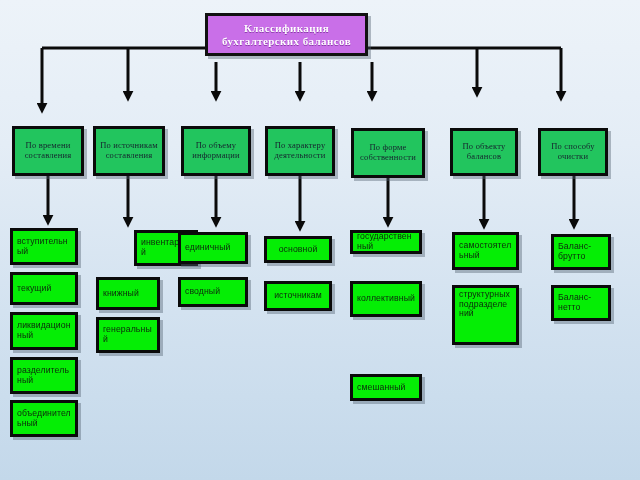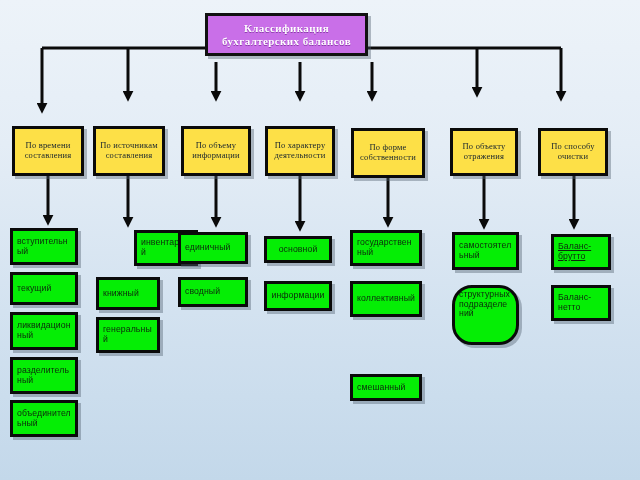--- a/index.html
+++ b/index.html
@@ -35,21 +35,21 @@
     font-family:"Liberation Serif",serif;
     font-weight:bold;
     font-size:11px;
     letter-spacing:.4px;
     text-shadow:0 1px 0 rgba(90,20,120,.55);
     padding:2px 6px;
   }
 
   
   .cat-box{
-    background:#fde047;
+    background:#22c55e;
     color:#16232e;
     font-family:"Liberation Serif",serif;
     font-size:8.5px;
     letter-spacing:.2px;
     padding:2px 3px;
   }
 
   
   .leaf-box{
     background:#05ee05;
@@ -112,21 +112,21 @@
   <div class="box cat-box" style="left:181px;top:126px;width:70px;height:50px;">
     <span>По объему информации</span>
   </div>
   <div class="box cat-box" style="left:265px;top:126px;width:70px;height:50px;">
     <span>По характеру деятельности</span>
   </div>
   <div class="box cat-box" style="left:351px;top:128px;width:74px;height:50px;">
     <span>По форме собственности</span>
   </div>
   <div class="box cat-box" style="left:450px;top:128px;width:68px;height:48px;">
-    <span>По объекту отражения</span>
+    <span>По объекту балансов</span>
   </div>
   <div class="box cat-box" style="left:538px;top:128px;width:70px;height:48px;">
     <span>По способу очистки</span>
   </div>
 
   <div class="box leaf-box" style="left:10px;top:228px;width:68px;height:37px;">
     <span>вступительный</span>
   </div>
   <div class="box leaf-box" style="left:10px;top:272px;width:68px;height:33px;">
     <span>текущий</span>
@@ -155,40 +155,40 @@
     <span>единичный</span>
   </div>
   <div class="box leaf-box" style="left:178px;top:277px;width:70px;height:30px;">
     <span>сводный</span>
   </div>
 
   <div class="box leaf-box center" style="left:264px;top:236px;width:68px;height:27px;">
     <span>основной</span>
   </div>
   <div class="box leaf-box center" style="left:264px;top:281px;width:68px;height:30px;">
-    <span>информации</span>
+    <span>источникам</span>
   </div>
 
-  <div class="box leaf-box" style="left:350px;top:230px;width:72px;height:36px;">
+  <div class="box leaf-box" style="left:350px;top:230px;width:72px;height:24px;">
     <span>государственный</span>
   </div>
   <div class="box leaf-box" style="left:350px;top:281px;width:72px;height:36px;">
     <span>коллективный</span>
   </div>
   <div class="box leaf-box" style="left:350px;top:374px;width:72px;height:27px;">
     <span>смешанный</span>
   </div>
 
   <div class="box leaf-box" style="left:452px;top:232px;width:67px;height:38px;">
     <span>самостоятельный</span>
   </div>
-  <div class="box leaf-box" style="left:452px;top:285px;width:67px;height:60px;align-items:flex-start;border-radius:20px;">
+  <div class="box leaf-box" style="left:452px;top:285px;width:67px;height:60px;align-items:flex-start;">
     <span>структурных подразделений</span>
   </div>
 
-  <div class="box leaf-box" style="left:551px;top:234px;width:60px;height:36px;text-decoration:underline;">
+  <div class="box leaf-box" style="left:551px;top:234px;width:60px;height:36px;">
     <span>Баланс-брутто</span>
   </div>
   <div class="box leaf-box" style="left:551px;top:285px;width:60px;height:36px;">
     <span>Баланс-нетто</span>
   </div>
 
 </div>
 
 </body></html>

